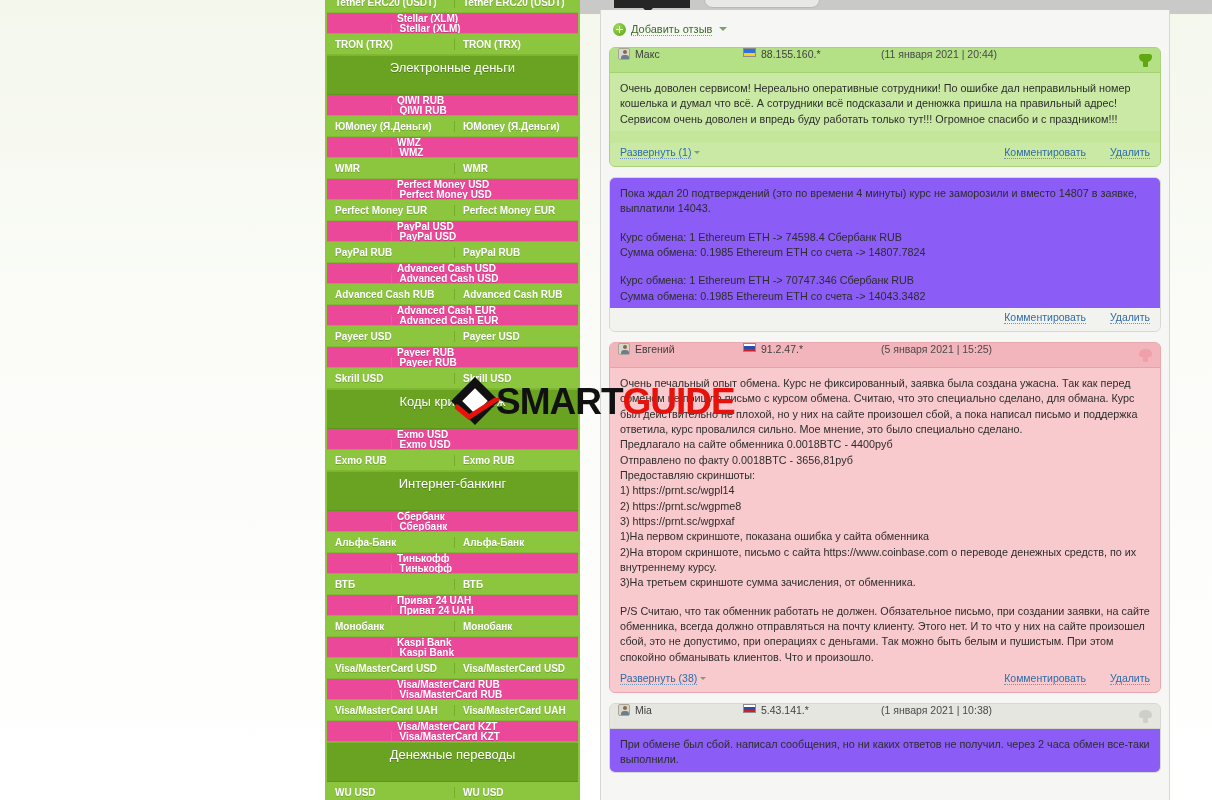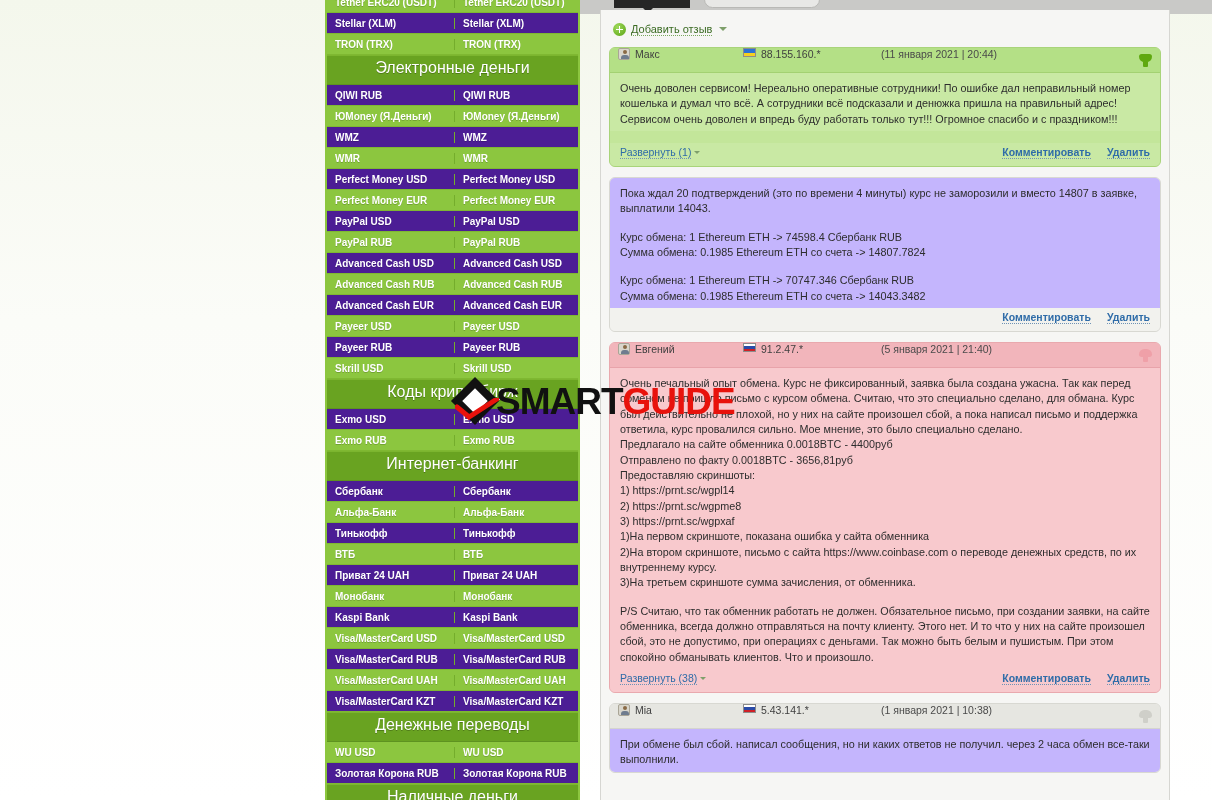--- a/index.html
+++ b/index.html
@@ -38,32 +38,32 @@
   
   .listpanel {
     position: absolute; left: 325px; top: -8px; width: 255px; height: 808px;
     background: #6ca524;
     border-left: 2px solid #8cc63f; border-right: 2px solid #8cc63f;
   }
   .row {
     display: flex; height: 21px; align-items: center;
     border-bottom: 1px solid #7fb832;
   }
-  .row.alt { background: #4c1d95; }
+  .row.alt { background: #ec4899; flex-direction: column; }
   .row.norm { background: #8cc63f; }
   .cell {
     color: #ffffff; font-size: 10px; font-weight: bold;
     padding-left: 8px; white-space: nowrap; overflow: hidden;
     text-shadow: 0 1px 0 rgba(0,0,0,.18);
   }
   .cell.c1 { width: 127px; }
   .cell.c2 { width: 124px; border-left: 1px solid #74ad2c; }
   .grouphdr {
-    height: 30px; line-height: 23px; text-align: center;
-    background: #69a321; color: #ffffff; font-size: 16px;
+    height: 40px; line-height: 23px; text-align: center;
+    background: #69a321; color: #ffffff; font-size: 13px;
     border-bottom: 1px solid #5e9320; border-top: 1px solid #7cb52f;
     text-shadow: 0 1px 0 rgba(0,0,0,.25);
   }
 
   
   .reviews-wrap {
     position: absolute; left: 600px; top: 10px; width: 570px; height: 800px;
     background: #f6f6f4;
     border: 1px solid #d6d6d2; border-top: none;
     border-radius: 0 0 4px 4px;
@@ -130,36 +130,36 @@
   .thumb .pad   { position:absolute; left:0px; top:0px; width:13px; height:8px; border-radius:3px; }
   .thumb.up .stick, .thumb.up .pad { background:#5fa80f; }
   .thumb.up .pad { border-radius:3px 3px 6px 6px; }
   .thumb.gray .stick, .thumb.gray .pad { background:#cfcfc9; }
   .thumb.gray .pad { border-radius:6px 6px 3px 3px; }
   .thumb.down .stick, .thumb.down .pad { background:#efa0a8; }
   .thumb.down .pad { border-radius:6px 6px 3px 3px; }
 
   .rbody { padding: 8px 10px 4px 10px; font-size: 10.8px; line-height: 1.42; color:#2d2d2d; }
   .review.pos .rbody { background:#c9e9a4; }
-  .review.neu .rbody { background:#c4b5fd; }
+  .review.neu .rbody { background:#8b5cf6; }
   .review.neg .rbody { background:#f8c9cd; }
   .rbody p { margin: 0 0 0 0; }
   .rbody p.gap { margin-top: 13px; }
 
   .rfoot {
     display:flex; align-items:center; justify-content:space-between;
     padding: 3px 10px 7px 10px; font-size:10.5px;
   }
   .review.pos .rfoot { background:#c9e9a4;margin-top:12px; }
   .review.neu .rfoot { background:#f2f2ee; }
   .review.neg .rfoot { background:#f8c9cd; }
   .expand { color:#2f6ca8; border-bottom:1px dotted #6f93b5; cursor:pointer; }
   .expand-wrap { display:flex; align-items:center; gap:3px; }
   .mini-caret { width:0;height:0;border-left:3px solid transparent;border-right:3px solid transparent;border-top:3px solid #7e9f6a; }
-  .factions { display:flex; gap:16px; margin-left:auto;font-weight:bold; }
+  .factions { display:flex; gap:24px; margin-left:auto; }
   .act { color:#2f6ca8; border-bottom:1px dotted #6f93b5; cursor:pointer; }
 
   
   .watermark {
     position:absolute; left:458px; top:378px; width:300px; height:46px;
     display:flex; align-items:center; pointer-events:none; z-index:50;
   }
   .wm-diamond {
     width:34px; height:34px; background:#111; transform:rotate(45deg);
     position:relative; flex:none; margin-right:4px;
@@ -373,21 +373,21 @@
               <span class="act">Удалить</span>
             </span>
           </div>
         </div>
         <div class="review neg">
           <div class="rhead">
             <span class="user-ico"></span>
             <span class="uname">Евгений</span>
             <span class="flag ru"></span>
             <span class="ip">91.2.47.*</span>
-            <span class="rdate">(5 января 2021 | 21:40)</span>
+            <span class="rdate">(5 января 2021 | 15:25)</span>
             <span class="thumb down">
               <span class="pad"></span>
               <span class="stick"></span>
             </span>
           </div>
           <div class="rbody">
             <p style="white-space: pre-line;">Очень печальный опыт обмена. Курс не фиксированный, заявка была создана ужасна. Так как перед обменом не пришло письмо с курсом обмена. Считаю, что это специально сделано, для обмана. Курс был действительно не плохой, но у них на сайте произошел сбой, а пока написал письмо и поддержка ответила, курс провалился сильно. Мое мнение, это было специально сделано.
 Предлагало на сайте обменника 0.0018BTC - 4400руб
 Отправлено по факту 0.0018BTC - 3656,81руб
 Предоставляю скриншоты:

